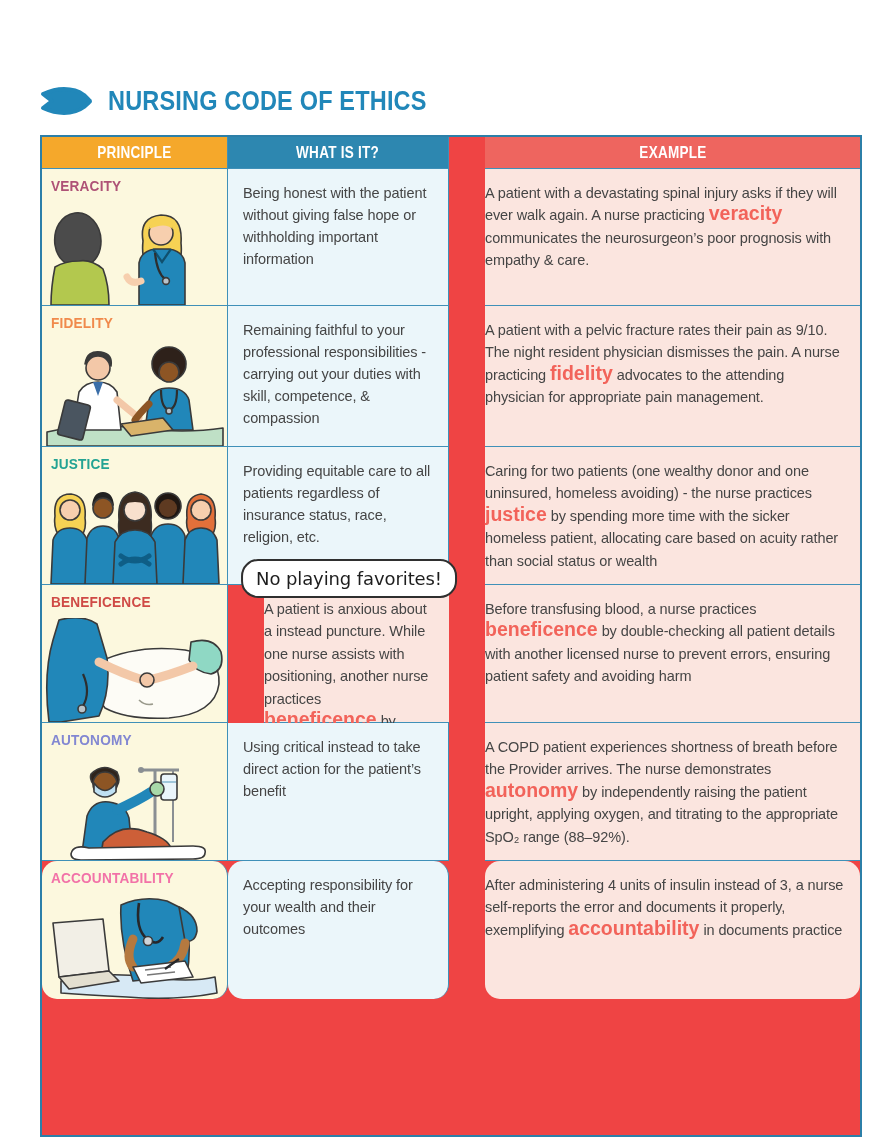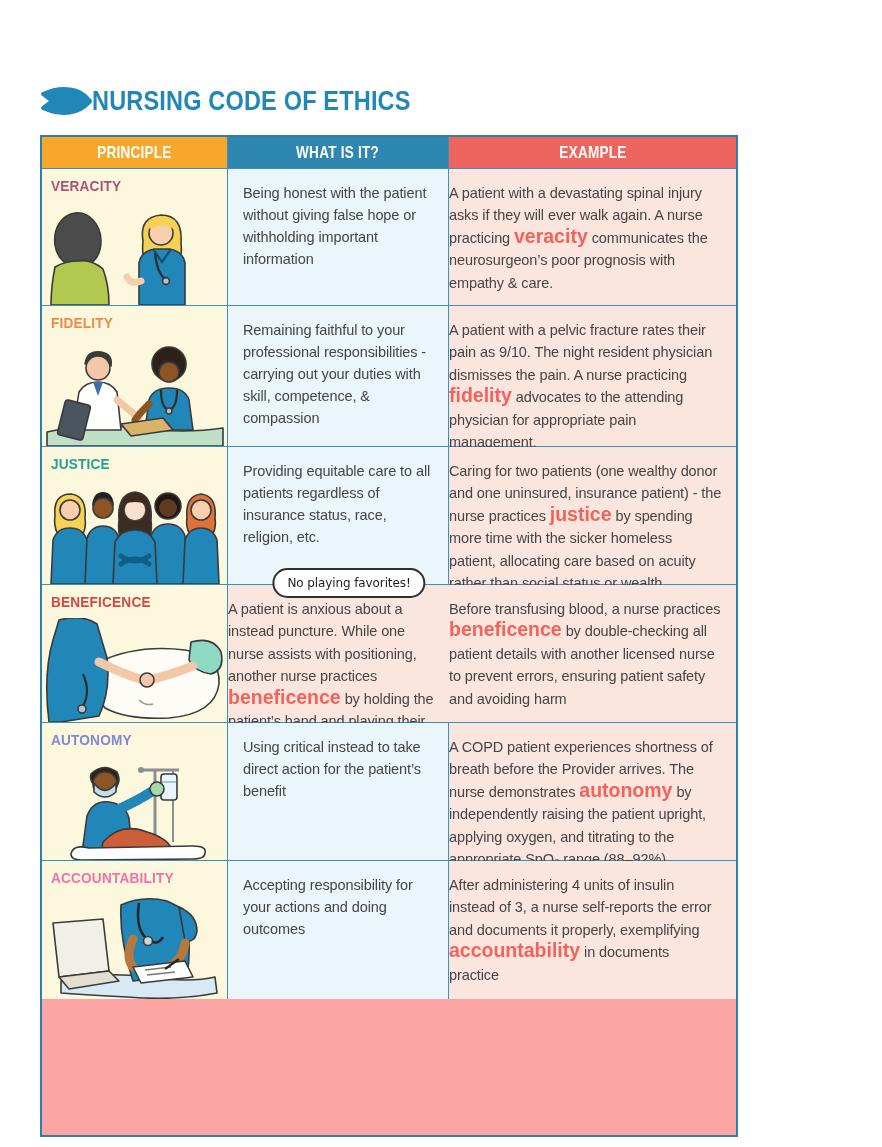--- a/index.html
+++ b/index.html
@@ -1,49 +1,49 @@
 <!DOCTYPE html>
 <html><head>
 <meta charset="utf-8">
 <style>
   * { box-sizing: border-box; margin: 0; padding: 0; }
   html, body { width: 882px; height: 1147px; background: #fff; }
   body { font-family: "Liberation Sans", "DejaVu Sans", sans-serif; }
   .page { position: relative; width: 882px; height: 1147px; overflow: hidden; background: #fff; }
 
-  .title-row { position: absolute; left: 38px; top: 85px; display: flex; align-items: center; gap: 0; }
+  .title-row { position: absolute; left: 38px; top: 85px; display: flex; align-items: center; gap: 16px; }
   .title-text { font-size: 28px; font-weight: bold; color: #2187b9; white-space: nowrap;
                 transform: scaleX(0.84); transform-origin: left center; letter-spacing: 0.2px; }
 
-  .tbl { position: absolute; left: 40px; top: 135px; width: 698px;
-         border: 2.5px solid #2c7fa8; background: #fca5a5;
+  .tbl { position: absolute; left: 40px; top: 135px; width: 822px;
+         border: 2.5px solid #2c7fa8; background: #ef4444;
          display: grid; grid-template-columns: 186px 221px 1fr;
          grid-template-rows: 32px 137px 141px 138px 138px 138px 138px 136px; }
   .cell { position: relative; border-right: 1.5px solid #3f90b8; border-bottom: 1.5px solid #3f90b8; }
-  .br0 { border-right: none; }
-  .bb0 { border-bottom: none; }
+  .br0 { border-right: none; margin-left: 36px; }
+  .bb0 { border-bottom: none; border-radius: 15px; }
 
   .hdr { display: flex; align-items: center; justify-content: center; }
   .hdr span { color: #fff; font-weight: bold; font-size: 16.5px; transform: scaleX(0.82); white-space: nowrap; letter-spacing: 0.3px; }
 
   .p-cell { background: #fcf8de; }
   .p-label { position: absolute; top: 8px; left: 9px; font-weight: bold; font-size: 15.5px;
              transform: scaleX(0.88); transform-origin: left top; white-space: nowrap; letter-spacing: 0.2px; z-index: 2; }
   .illu { position: absolute; left: 0; right: 0; bottom: 0; display: flex; justify-content: center; overflow: hidden; }
 
   .d-cell { background: #ebf6fa; padding: 13px 13px 8px 15px; font-size: 14.5px; color: #454545;
             line-height: 1.52; letter-spacing: -0.1px; }
   .e-cell { background: #fbe5df; padding: 13px 14px 8px 0; font-size: 14.5px; color: #454545;
             line-height: 1.55; letter-spacing: -0.1px; }
   .kw { font-weight: bold; font-size: 19.5px; line-height: 1; letter-spacing: 0; }
 
   .z-top { z-index: 5; }
   .bubble { position: absolute; left: 55%; bottom: -14px; transform: translateX(-50%);
             background: #fff; border: 2px solid #2f2f2f; border-radius: 17px;
-            padding: 4px 13px; font-size: 12px; color: #1d1d1d; white-space: nowrap; z-index: 6;
+            padding: 4px 13px; font-size: 18px; color: #1d1d1d; white-space: nowrap; z-index: 6;
             font-family: "DejaVu Sans", sans-serif; }
 
   .ln { stroke: #3a3a3a; stroke-width: 1.6; stroke-linejoin: round; stroke-linecap: round; }
 </style>
 </head>
 <body>
 
 <div class="page">
 
   <div class="title-row">
@@ -140,21 +140,21 @@
           <path fill="none" stroke="#0f5e86" stroke-width="5" stroke-linecap="round" d="M76,76 Q90,86 104,76"></path>
           <path fill="none" stroke="#0f5e86" stroke-width="5" stroke-linecap="round" d="M76,84 Q90,74 104,84"></path>
         </svg>
       </div>
     </div>
     <div class="cell d-cell z-top">
       <p>Providing equitable care to all patients regardless of insurance status, race, religion, etc.</p>
       <div class="bubble">No playing favorites!</div>
     </div>
     <div class="cell e-cell br0">
-      <p><span>Caring for two patients (one wealthy donor and one uninsured, insurance patient) - the nurse practices </span><span class="kw" style="color: rgb(242, 99, 90);">justice</span><span> by spending more time with the sicker homeless patient, allocating care based on acuity rather than social status or wealth</span></p>
+      <p><span>Caring for two patients (one wealthy donor and one uninsured, homeless avoiding) - the nurse practices </span><span class="kw" style="color: rgb(242, 99, 90);">justice</span><span> by spending more time with the sicker homeless patient, allocating care based on acuity rather than social status or wealth</span></p>
     </div>
 
     <div class="cell p-cell">
       <span class="p-label" style="color: rgb(207, 74, 69);">BENEFICENCE</span>
       <div class="illu">
         <svg viewBox="0 0 180 104" width="180" height="104">
           <path class="ln" fill="#fdfcf6" d="M54,44 Q92,26 140,32 Q176,38 174,66 Q170,96 124,100 Q82,102 60,90 Q42,68 54,44 Z"></path>
           <path class="ln" fill="#8fd8c4" d="M146,24 Q168,18 176,34 Q180,52 166,56 Q150,54 144,42 Z"></path>
           <path fill="none" stroke="#f3c8a8" stroke-width="9" stroke-linecap="round" d="M148,48 Q122,58 104,62"></path>
           <path class="ln" fill="#2187b9" d="M14,2 Q38,-4 52,6 L62,40 Q66,72 54,98 L16,104 L4,104 Q-2,56 8,22 Z"></path>
@@ -216,20 +216,20 @@
           <path fill="none" stroke="#b5793f" stroke-width="9" stroke-linecap="round" d="M140,48 Q138,64 124,72"></path>
           <path fill="none" stroke="#b5793f" stroke-width="9" stroke-linecap="round" d="M88,44 Q80,62 88,72"></path>
           <path class="ln" fill="#ffffff" d="M88,72 L140,66 L148,82 L96,88 Z"></path>
           <line x1="100" y1="75" x2="126" y2="72" stroke="#777777" stroke-width="1.5"></line>
           <line x1="102" y1="80" x2="130" y2="77" stroke="#777777" stroke-width="1.5"></line>
           <path d="M120,74 L134,64" stroke="#26272b" stroke-width="2.2"></path>
         </svg>
       </div>
     </div>
     <div class="cell d-cell bb0">
-      <p>Accepting responsibility for your actions and doing outcomes</p>
+      <p>Accepting responsibility for your wealth and their outcomes</p>
     </div>
     <div class="cell e-cell br0 bb0">
       <p><span>After administering 4 units of insulin instead of 3, a nurse self-reports the error and documents it properly, exemplifying </span><span class="kw" style="color: rgb(242, 99, 90);">accountability</span><span> in documents practice</span></p>
     </div>
 
   </div>
 </div>
 
 </body></html>

